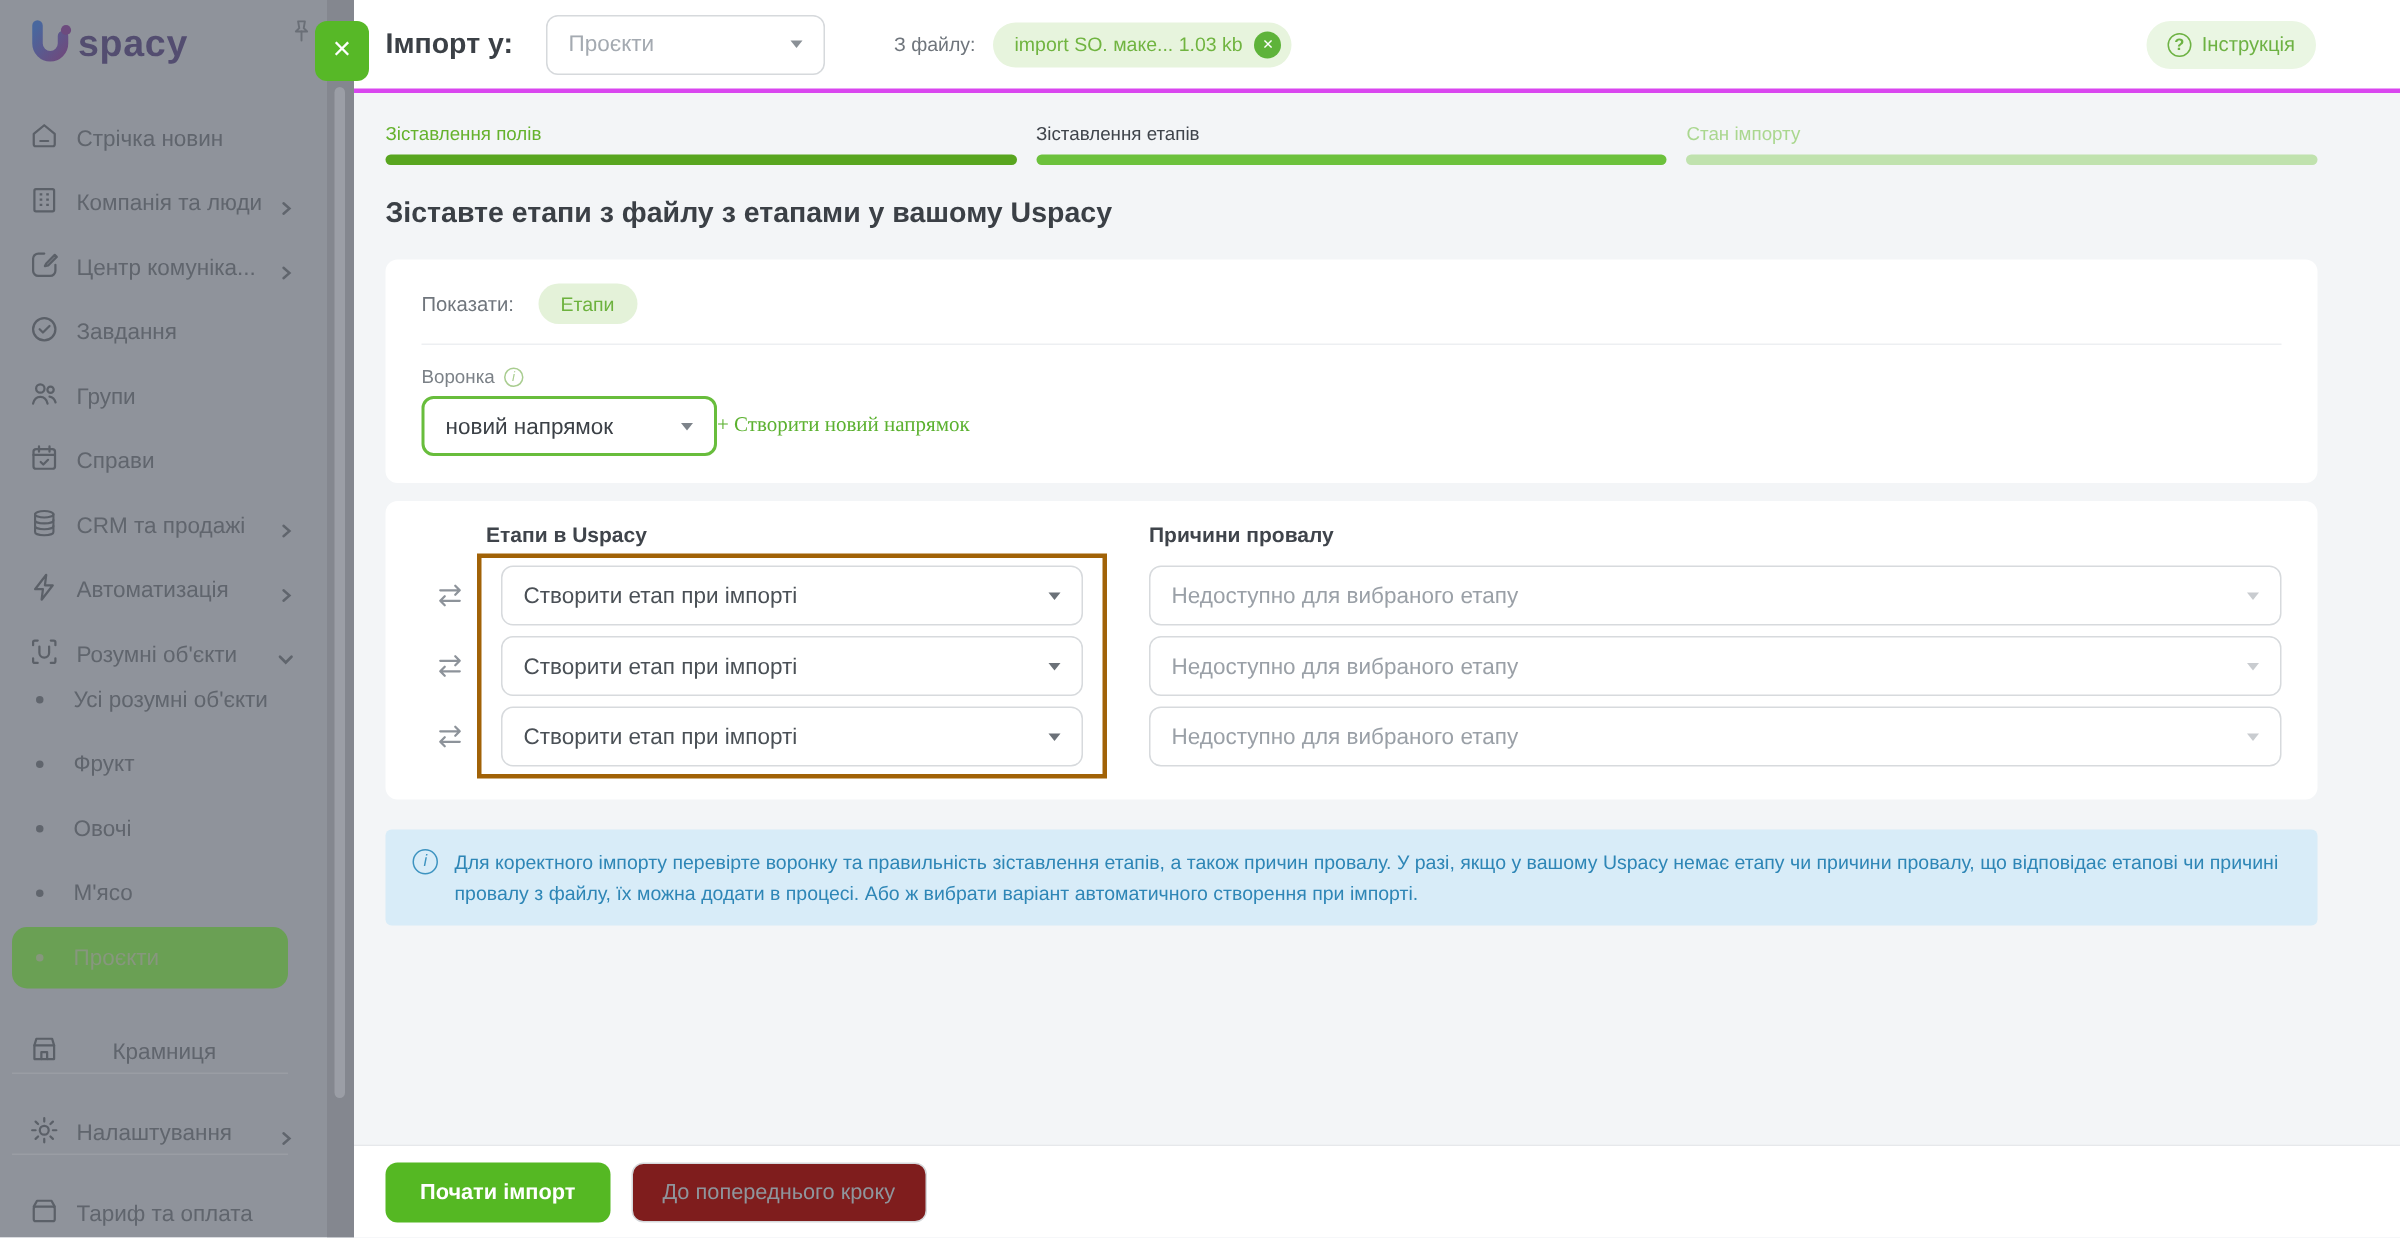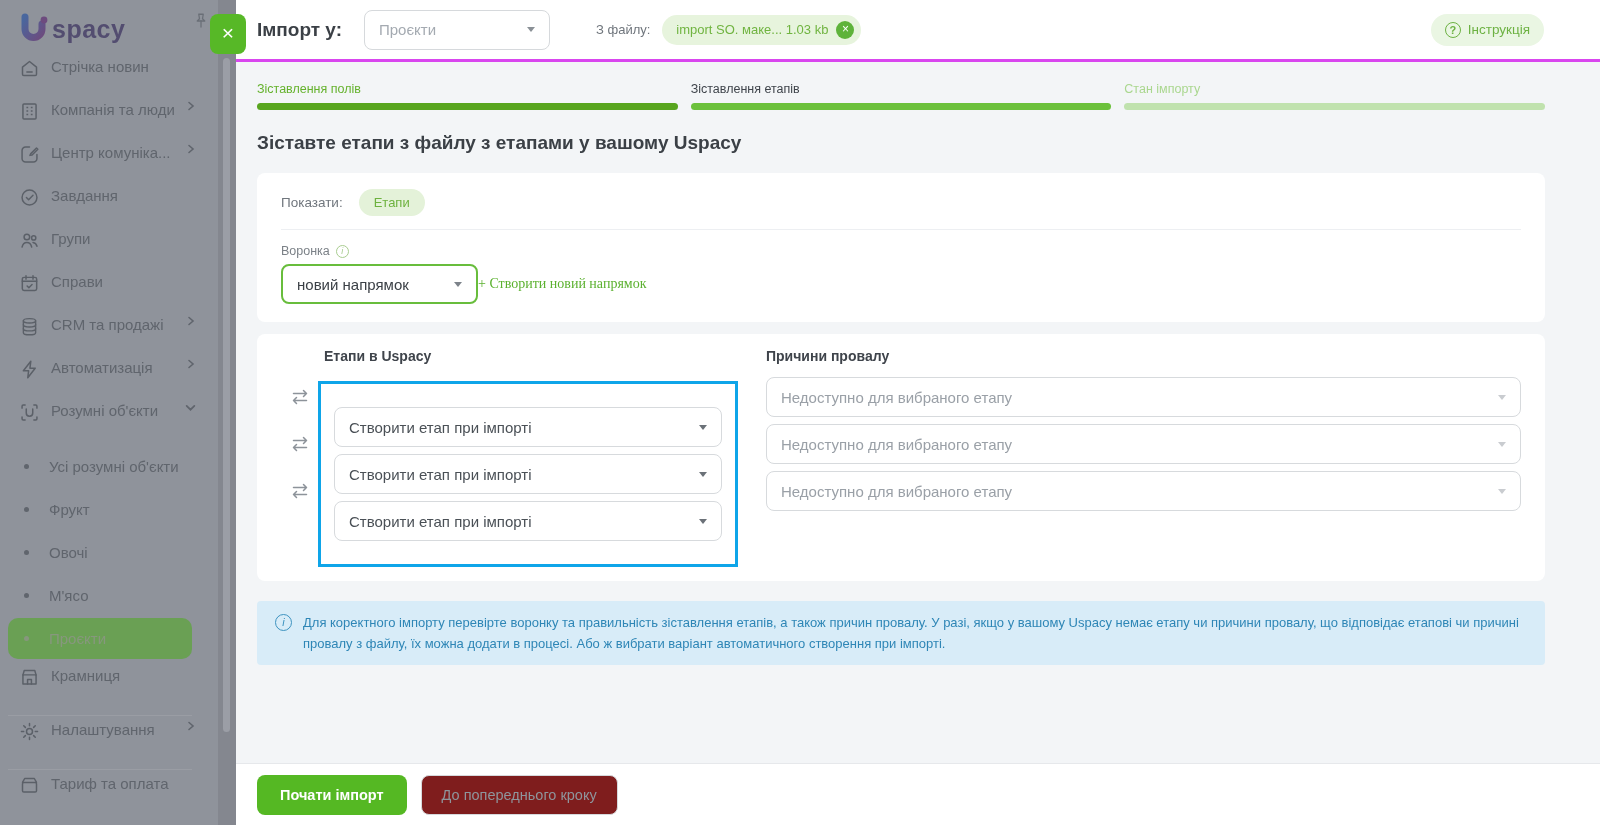--- a/index.html
+++ b/index.html
@@ -8,30 +8,30 @@
   svg { display:block; }
 
   
   .sidebar { position:absolute; left:0; top:0; width:236px; height:825px; background:#8f939b; z-index:1; }
   .sidebar-rail { position:absolute; right:0; top:0; width:18px; height:100%; background:#84878f; }
   .sidebar-thumb { position:absolute; right:6px; top:58px; width:7px; height:674px; border-radius:4px; background:#9b9ea6; }
   .logo-row { display:flex; align-items:center; height:58px; padding-left:20px; position:relative; }
   .logo-text { font-size:25px; font-weight:bold; color:#534d70; letter-spacing:0.5px; margin-left:2px; }
   .pin { position:absolute; left:192px; top:12px; color:#6a6f77; }
   .nav { padding-right:18px; }
-  .nav-item { display:flex; align-items:flex-start; height:43px; padding:0 22px 0 19px; color:#60656d; font-size:15px; cursor:pointer; }
+  .nav-item { display:flex; align-items:flex-end; height:43px; padding:0 22px 0 19px; color:#60656d; font-size:15px; cursor:pointer; }
   .nav-item .nicon { width:21px; height:21px; margin-right:11px; color:#5b6068; flex:0 0 auto; }
   .nav-item .nlabel { flex:1 1 auto; white-space:nowrap; overflow:hidden; }
   .nav-item .chev { color:#60656d; flex:0 0 auto; }
   .nav-sub { display:flex; align-items:center; height:43px; padding-left:24px; color:#60656d; font-size:15px; cursor:pointer; }
   .nav-sub .bullet { width:5px; height:5px; border-radius:50%; background:#60656d; margin-right:20px; flex:0 0 auto; }
   .nav-sub.active { background:#6aa054; border-radius:10px; margin:1px 26px 1px 8px; padding-left:16px; height:41px; color:#87977e; }
   .nav-sub.active .bullet { background:#87977e; }
   .nav-divider { border-top:1px solid #9a9da4; margin:5px 26px 5px 8px; }
-  .mt8 { margin-top:8px; }
+  .mt8 { margin-top:8px;gap:24px; }
 
   
   .modal { position:absolute; left:236px; top:0; right:0; bottom:0; background:#f3f5f7; z-index:2; }
   .close-btn { position:absolute; left:-26px; top:14px; width:36px; height:40px; background:#57b827; border-radius:8px;
                color:#fff; font-size:21px; line-height:38px; text-align:center; cursor:pointer; z-index:5; }
   .m-header { position:absolute; left:0; right:0; top:0; height:62px; background:#fff; border-bottom:3px solid #d946ef;
               display:flex; align-items:center; padding-left:21px; }
   .m-title { font-size:19px; font-weight:bold; color:#3b4046; }
   .hdr-select { width:186px; height:40px; border:1px solid #d6d9dc; border-radius:8px; margin-left:22px;
                 display:flex; align-items:center; justify-content:space-between; padding:0 14px; cursor:pointer; background:#fff; }
@@ -88,21 +88,21 @@
   .col-uspacy .col-head { padding-left:6px; }
   .stack { margin-top:12px; display:flex; flex-direction:column; gap:7px; }
   .fieldbox { height:40px; border:1px solid #d7dadd; border-radius:8px; display:flex; align-items:center; padding:0 16px;
               color:#8b9198; font-size:15px; background:#fff; }
   .selbox { height:40px; border:1px solid #d7dadd; border-radius:8px; display:flex; align-items:center;
             justify-content:space-between; padding:0 14px; background:#fff; cursor:pointer; }
   .selbox .val { color:#4a5056; font-size:15px; }
   .selbox .caret { border-top-color:#6b7178; }
   .selbox.disabled .val { color:#9aa0a7; }
   .selbox.disabled .caret { border-top-color:#c9ccd0; }
-  .red-box { margin-top:16px; border:3px solid #0ea5e9; padding:23px 13px; }
+  .red-box { margin-top:4px; border:3px solid #a16207; padding:5px 13px; }
   .red-box .stack-in { display:flex; flex-direction:column; gap:7px; }
   .swap-stack { margin-top:12px; display:flex; flex-direction:column; gap:7px; align-items:center; }
   .swap-cell { height:40px; display:flex; align-items:center; justify-content:center; color:#8d939a; }
 
   .info-note { margin-top:20px; background:#d8ecf8; border-radius:4px; padding:11px 18px; display:flex; gap:11px; }
   .info-i { width:17px; height:17px; border:1.4px solid #3d93c0; color:#3d93c0; border-radius:50%; font-size:11px;
             line-height:14px; text-align:center; font-style:italic; flex:0 0 auto; margin-top:2px; }
   .info-text { color:#2e86b6; font-size:13px; line-height:1.62; }
 
   

